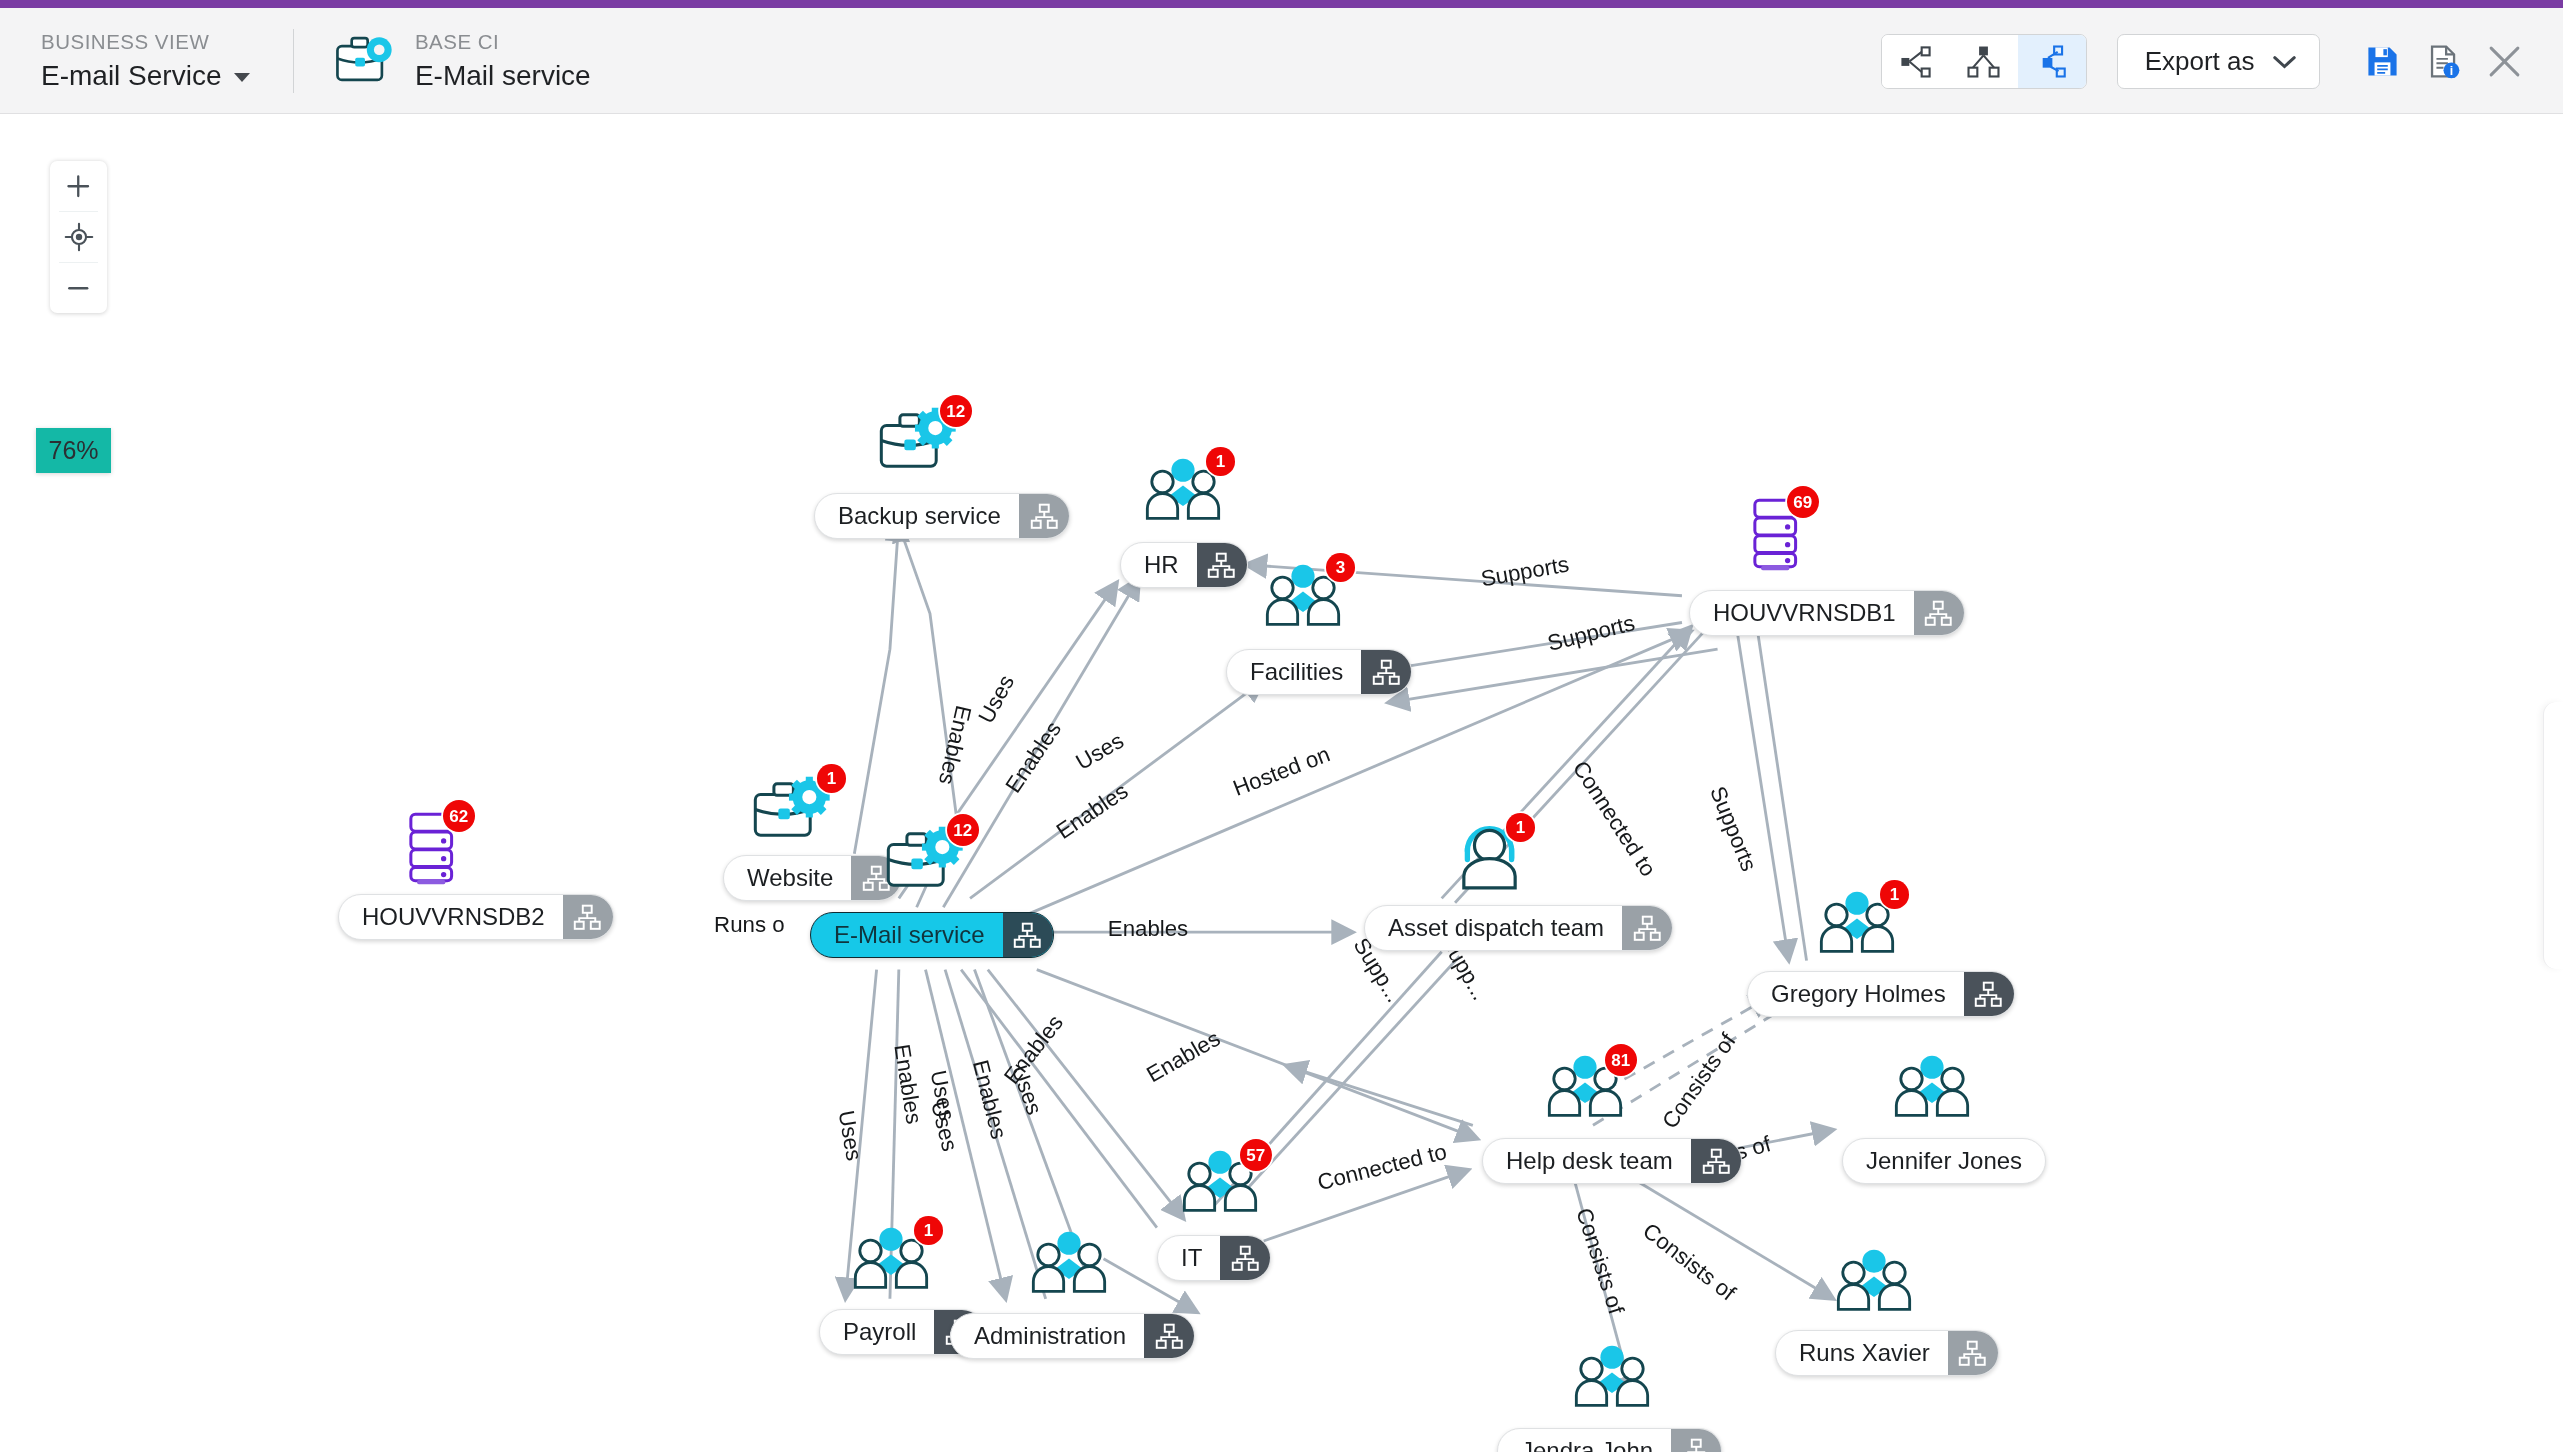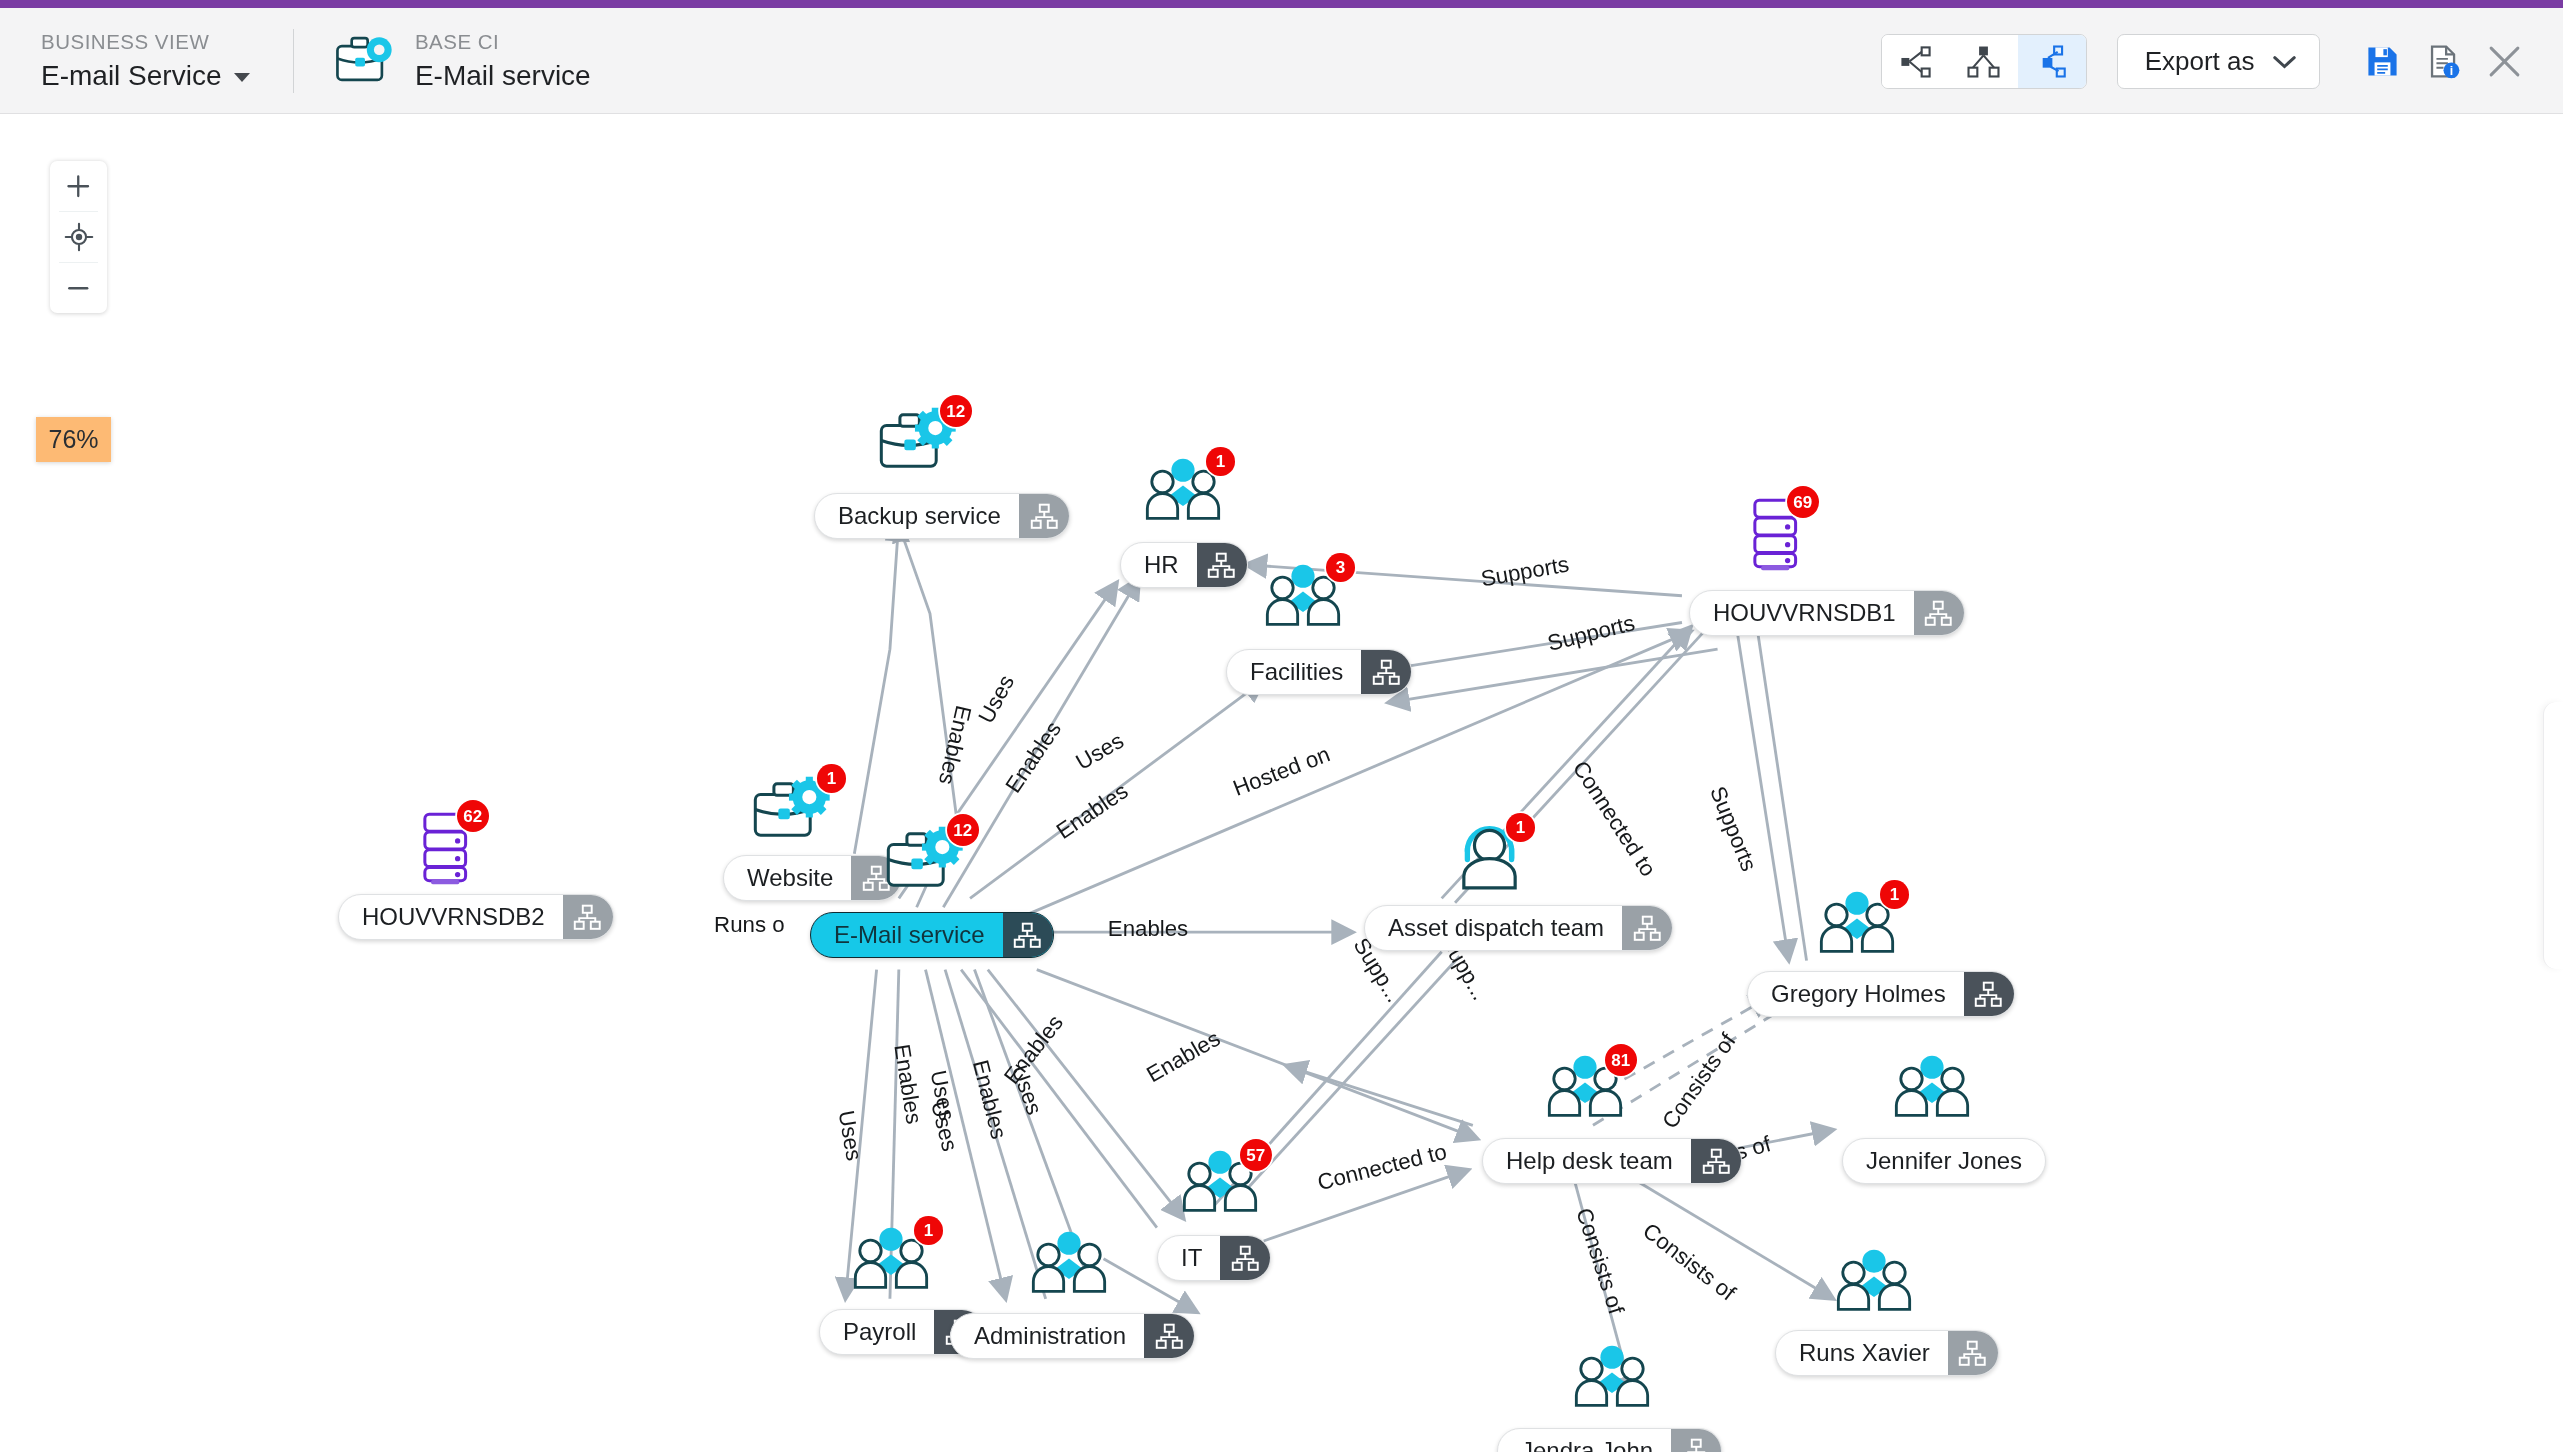--- a/index.html
+++ b/index.html
@@ -74,22 +74,22 @@
 
   
   .zoom-ctrl {
     position: absolute; left: 50px; top: 46px; width: 57px;
     background: #fff; border-radius: 7.1px; box-shadow: 0 0.9px 4.4px rgba(0,0,0,0.17);
     overflow: hidden;
   }
   .zoom-btn { height: 50px; display:flex; align-items:center; justify-content:center; cursor:pointer; }
   .zoom-sep { height:0.9px; background:#edf1f2; margin: 0 9px; }
   .zoom-level {
-    position: absolute; left: 36px; top: 302px; min-width: 71px; padding: 5.3px 12.5px;
-    background: #fdba74; box-shadow: 0 0.9px 4.4px rgba(0,0,0,0.17);
+    position: absolute; left: 36px; top: 313px; min-width: 71px; padding: 5.3px 12.5px;
+    background: #14b8a6; box-shadow: 0 0.9px 4.4px rgba(0,0,0,0.17);
     font-size: 25px; color: #2b2f33; line-height: 34px;
   }
 
   
   svg.graph { position:absolute; left:0; top:0; width:2563px; height:1338px; }
   .edge { stroke:#a8b2bc; stroke-width:3.2px; fill:none; }
   .edge-dash { stroke:#a8b2bc; stroke-width:3.2px; fill:none; stroke-dasharray: 14 11; }
   .edge-label { font-family:"Liberation Sans", sans-serif; font-size:25px; fill:#16181a; }
 
   .node { position:absolute; }
@@ -404,21 +404,21 @@
             <span class="lbl">HOUVVRNSDB1</span>
             <span class="tag">
               <svg width="28.5" height="28.5" viewBox="0 0 32 32">
     <rect x="11" y="3" width="10" height="8" fill="none" stroke="#ffffff" stroke-width="2.2"></rect>
     <rect x="2" y="21" width="10" height="8" fill="none" stroke="#ffffff" stroke-width="2.2"></rect>
     <rect x="20" y="21" width="10" height="8" fill="none" stroke="#ffffff" stroke-width="2.2"></rect>
     <path d="M16 11 v6 M7 21 v-4 h18 v4" fill="none" stroke="#ffffff" stroke-width="2.2"></path>
   </svg>
             </span>
           </div></div>
-        <div class="node" style="left: 338px; top: 779px;"><div class="nicon" style="left: 78px; top: -85px;"><svg width="62" height="78" viewBox="0 0 70 88">
+        <div class="node" style="left: 338px; top: 779px;"><div class="nicon" style="left: 64px; top: -85px;"><svg width="62" height="78" viewBox="0 0 70 88">
     <g fill="#fff" stroke="#6a22d6" stroke-width="3.4">
       <rect x="10" y="6" width="46" height="19" rx="5"></rect>
       <rect x="10" y="26" width="46" height="19" rx="5"></rect>
       <rect x="10" y="46" width="46" height="19" rx="5"></rect>
       <rect x="10" y="66" width="46" height="15" rx="5"></rect>
     </g>
     <g fill="#6a22d6">
                 <circle cx="47" cy="36" r="3"></circle>
                 <circle cx="47" cy="56" r="3"></circle>
                 <circle cx="47" cy="74" r="3"></circle>

